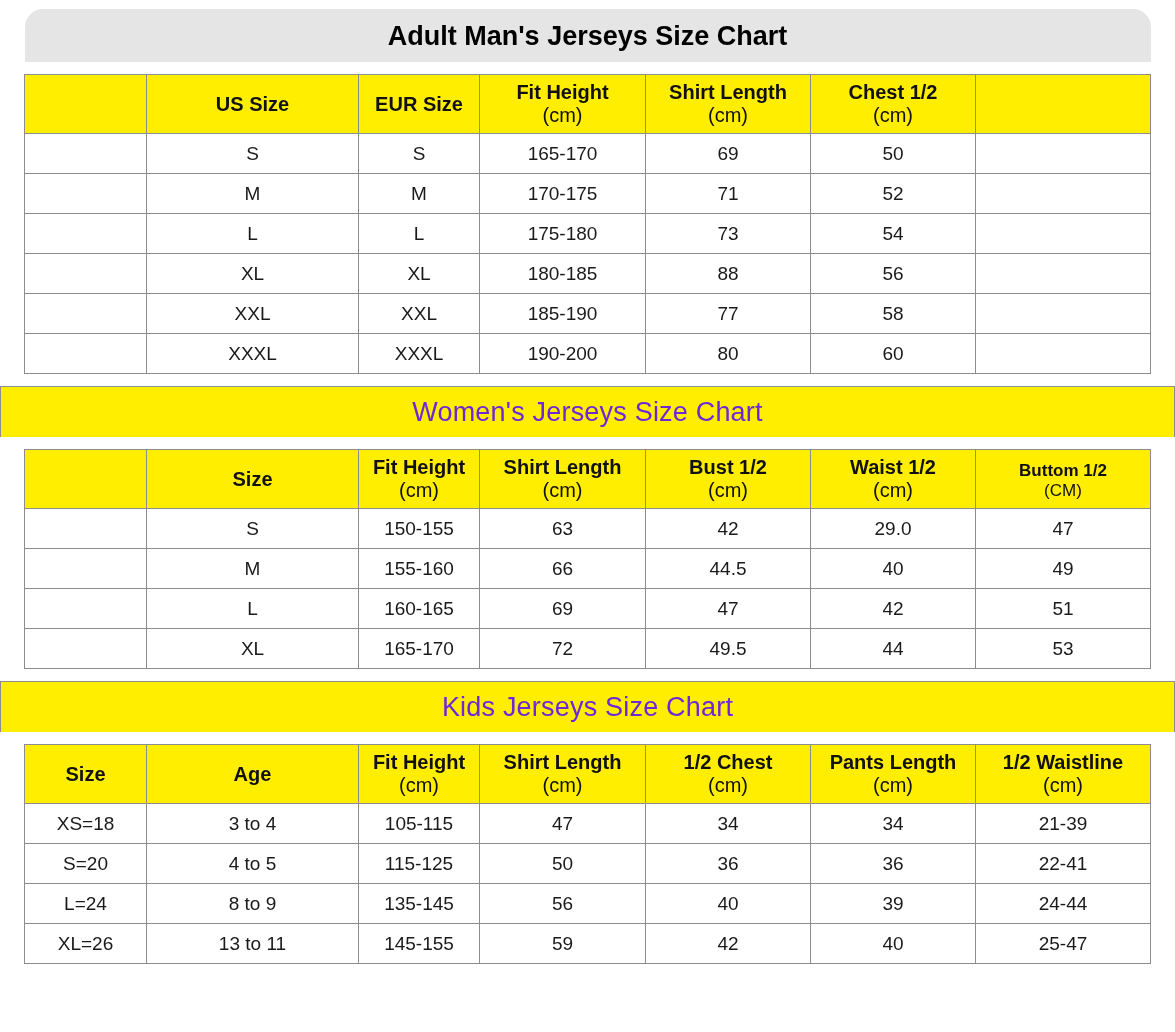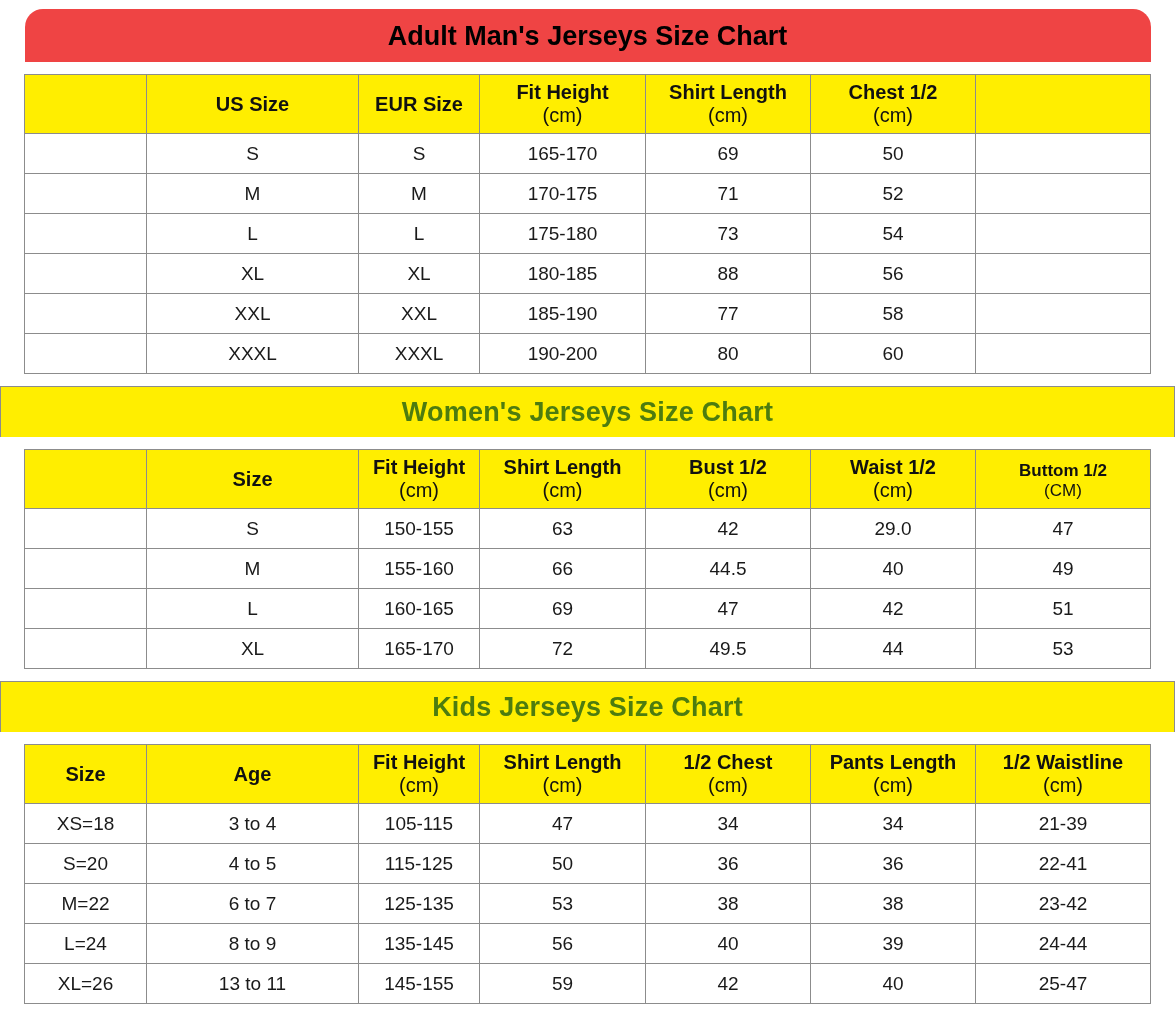--- a/index.html
+++ b/index.html
@@ -36,22 +36,22 @@
     font-weight: normal;
     color: #1a1a1a;
     padding: 0;
     height: 39px;
     background: #ffffff;
   }
   .title-bar {
     background: #ffee00;
     text-align: center;
     font-size: 27px;
-    font-weight: bold;
-    color: #4d7c0f;
+    font-weight: normal;
+    color: #6d28d9;
     height: 50px;
     line-height: 50px;
     letter-spacing: 0.2px;
     border: 1px solid #8c8c8c;
     border-bottom: none;
   }
   .hdr td {
     background: #ffee00;
     font-weight: bold;
     font-size: 20px;
@@ -72,21 +72,21 @@
   }
   .blankcell {
     background: #ffffff;
   }
   .men-wrap {
     padding-top: 9px;
   }
   .yellow-round {
     width: 1126px;
     margin: 0 auto;
-    background: #ef4444;
+    background: #e5e5e5;
     border-top-left-radius: 18px;
     border-top-right-radius: 18px;
     text-align: center;
     font-size: 27px;
     font-weight: bold;
     padding: 12px 0 10px 0;
     box-sizing: border-box;
   }
 </style>
 </head>
@@ -322,29 +322,20 @@
         <tr>
           <td>S=20</td>
           <td>4 to 5</td>
           <td>115-125</td>
           <td>50</td>
           <td>36</td>
           <td>36</td>
           <td>22-41</td>
         </tr>
         <tr>
-          <td>M=22</td>
-          <td>6 to 7</td>
-          <td>125-135</td>
-          <td>53</td>
-          <td>38</td>
-          <td>38</td>
-          <td>23-42</td>
-        </tr>
-        <tr>
           <td>L=24</td>
           <td>8 to 9</td>
           <td>135-145</td>
           <td>56</td>
           <td>40</td>
           <td>39</td>
           <td>24-44</td>
         </tr>
         <tr>
           <td>XL=26</td>

